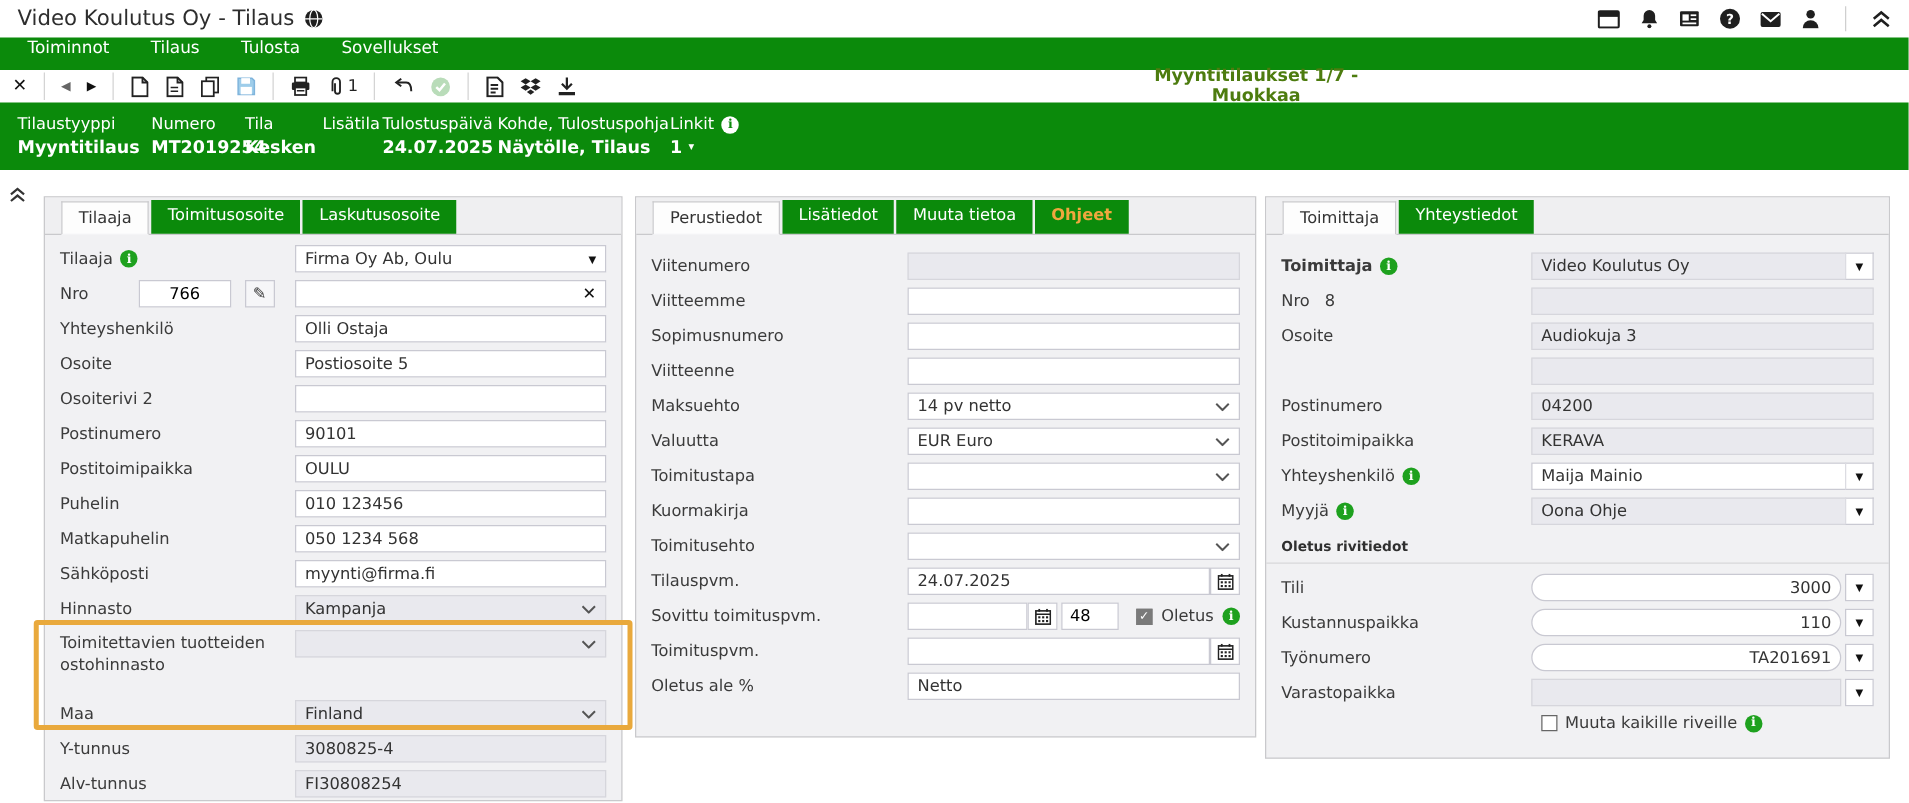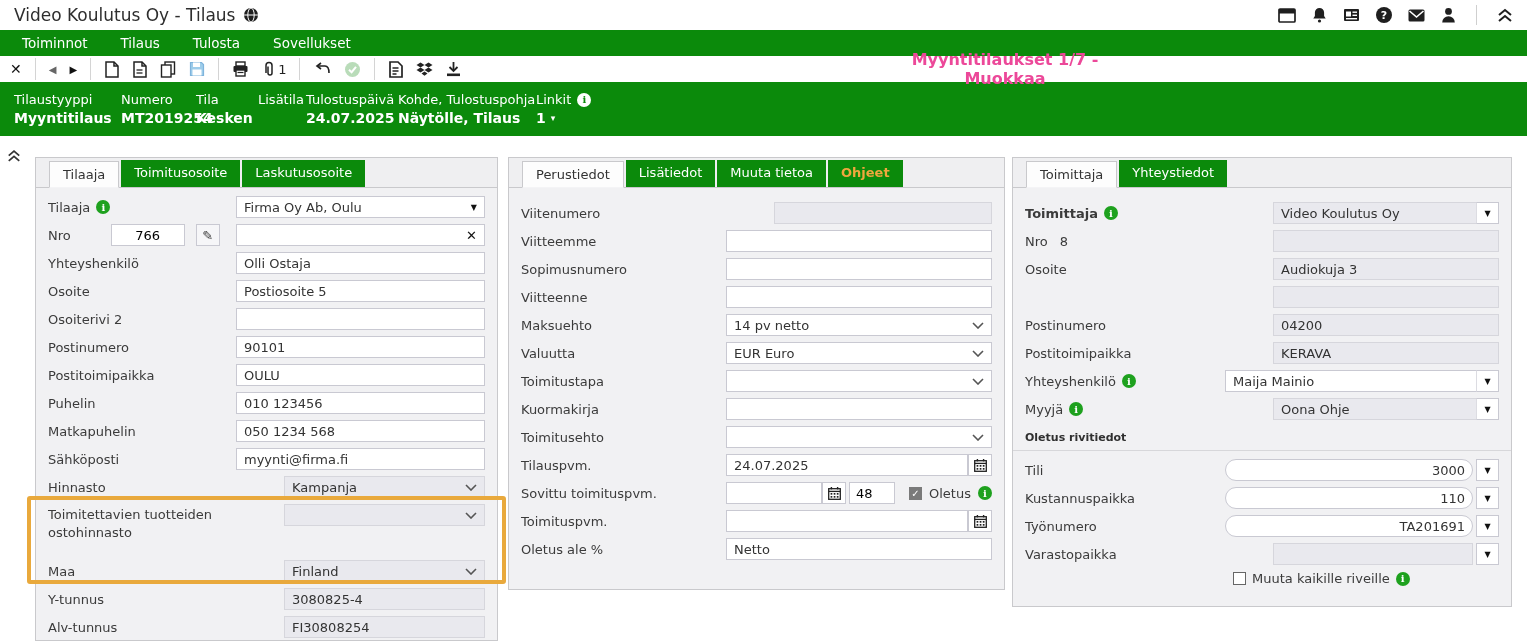--- a/index.html
+++ b/index.html
@@ -16,32 +16,32 @@
   body{font-family:"DejaVu Sans","Liberation Sans",sans-serif;background:#fff;position:relative;color:var(--txt);}
 
   
   .titlebar{height:30px;display:flex;align-items:center;background:#fff;}
   .apptitle{font-size:17px;color:#2e2e2e;margin-left:14px;display:flex;align-items:center;gap:8px;}
   .tb-icons{margin-left:auto;display:flex;align-items:center;gap:16px;margin-right:14px;}
   .tb-icons .sep{width:1px;height:20px;background:#cfcfcf;margin:0 4px;}
   .circle-dark{width:16px;height:16px;border-radius:50%;background:#1f1f1f;color:#fff;font-size:11px;font-weight:bold;display:flex;align-items:center;justify-content:center;}
 
   
-  .menubar{height:26px;background:var(--green);display:flex;align-items:center;font-size:13.5px;color:#fff;}
+  .menubar{height:26px;background:var(--green);display:flex;font-size:13.5px;color:#fff;}
   .menu-item{margin-left:33px;cursor:pointer;}
   .menu-item:first-child{margin-left:22px;}
 
   
   .toolbar{height:28px;border-bottom:2px solid var(--green);display:flex;align-items:center;padding-left:10px;gap:13px;position:relative;background:#fff;}
   .tsep{width:1px;height:22px;background:#d4d4d4;}
   .tbtn{display:flex;align-items:center;gap:3px;cursor:pointer;font-size:13px;color:#222;}
   .glyph-x{font-size:14px;font-weight:bold;color:#111;}
   .nav-back{font-size:10px;color:#666;}
   .nav-fwd{font-size:10px;color:#111;}
-  .toolbar-title{position:absolute;left:890px;width:230px;text-align:center;font-size:16px;font-weight:bold;color:#ec4899;}
+  .toolbar-title{position:absolute;left:890px;width:230px;text-align:center;font-size:14px;font-weight:bold;color:#4d7c0f;}
 
   
   .infobar{height:52px;background:var(--green);position:relative;color:#fff;}
   .ib-field{position:absolute;top:7px;}
   .ib-label{font-size:13px;line-height:17px;display:flex;align-items:center;gap:6px;}
   .ib-value{font-size:14px;font-weight:bold;line-height:21px;display:flex;align-items:center;gap:5px;}
   .caret{font-size:9px;}
 
   
   .content{position:relative;height:627px;background:#fff;}
@@ -62,21 +62,21 @@
   .pbody.deep{padding-top:14px;}
   .frow{display:flex;align-items:center;height:22px;margin-bottom:6px;}
   .frow.tall{height:auto;min-height:50px;align-items:flex-start;margin-bottom:6px;}
   .lbl{font-size:13px;color:var(--txt);flex:0 0 188px;display:flex;align-items:center;gap:6px;padding-right:8px;}
   .frow.tall .lbl{display:block;line-height:18px;padding-top:2px;}
   .lbl.mid{flex-basis:205px;}
   .lbl.rgt{flex-basis:200px;}
   .lbl b{font-weight:bold;}
   .fld{flex:1;height:22px;border:1px solid var(--fld-border);background:#fff;font-size:13px;color:#333;padding:0 7px;display:flex;align-items:center;min-width:0;}
   input.fld{outline:none;font-family:inherit;}
-  .ro{background:var(--ro-bg);border-color:#d6d6dc;margin-left:48px;}
+  .ro{background:var(--ro-bg);border-color:#d6d6dc;}
   .frow.tall .fld{flex:1;}
   .chev{margin-left:auto;flex:0 0 auto;}
   .combo-arrow{margin-left:auto;font-size:8px;color:#111;}
   .clear-x{margin-left:auto;font-size:13px;font-weight:bold;color:#111;cursor:pointer;}
   .info{width:14px;height:14px;border-radius:50%;background:#1ea11e;color:#fff;font-size:10px;font-weight:bold;font-family:"DejaVu Serif","Liberation Serif",serif;display:inline-flex;align-items:center;justify-content:center;flex:0 0 14px;cursor:pointer;}
   .sq-btn{width:24px;height:22px;border:1px solid var(--fld-border);background:#f6f6f8;display:flex;align-items:center;justify-content:center;cursor:pointer;flex:0 0 24px;}
   .combo-btn{width:23px;height:22px;border:1px solid var(--fld-border);border-left:1px solid #dcdce2;background:#fff;display:flex;align-items:center;justify-content:center;font-size:8px;color:#111;cursor:pointer;flex:0 0 23px;margin-left:-1px;}
   .gap3{margin-left:3px !important;}
   .nro-input{width:74px;height:22px;border:1px solid var(--fld-border);text-align:center;font-size:13px;margin-left:34px;font-family:inherit;outline:none;}
   .num{text-align:right;border-radius:11px;}

